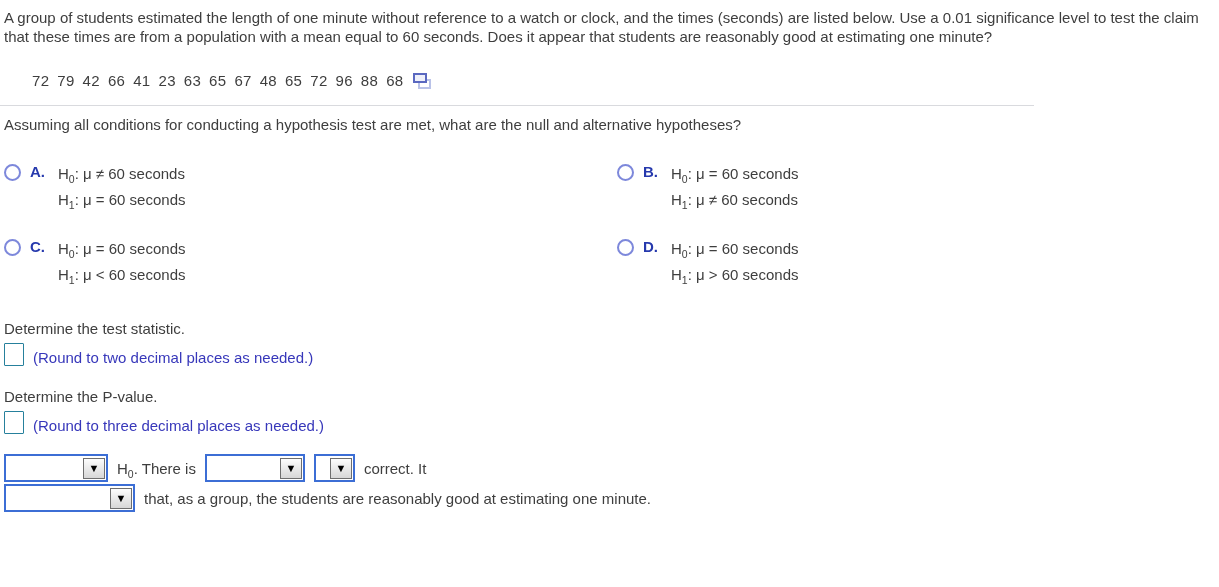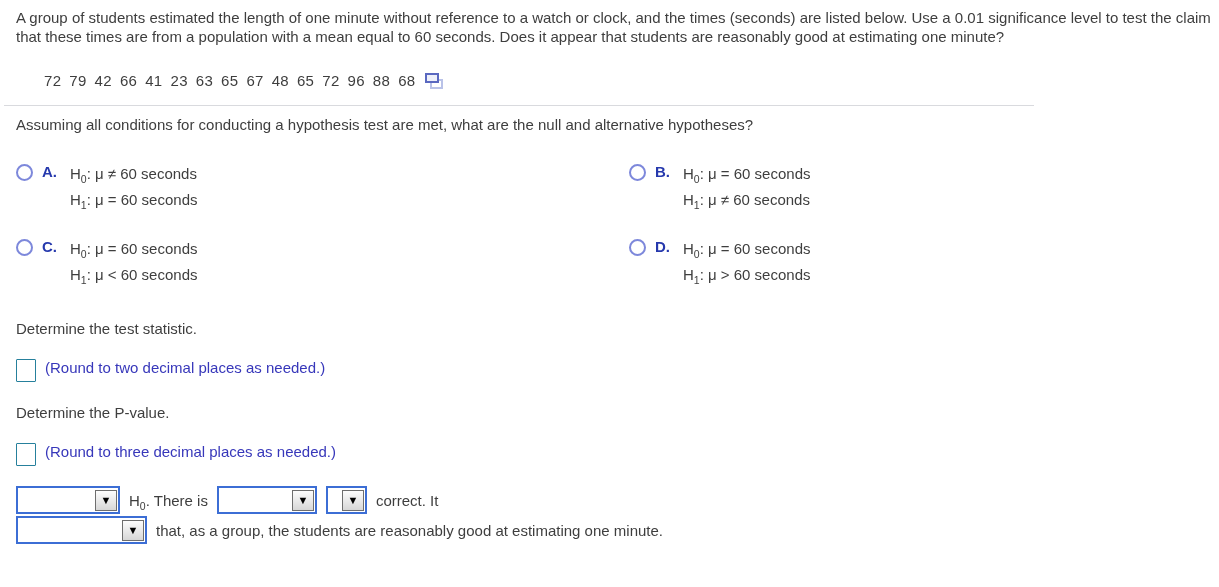--- a/index.html
+++ b/index.html
@@ -6,21 +6,21 @@
     margin: 0;
     padding: 0;
     background: #ffffff;
     font-family: "Liberation Sans", "DejaVu Sans", sans-serif;
     font-size: 15px;
     color: #3e3e3e;
   }
   .page {
     width: 1034px;
     box-sizing: border-box;
-    padding: 8px 12px 20px 16px;
+    padding: 8px 12px 20px 4px;
   }
   
   .problem-text {
     width: 1197px;
     line-height: 19px;
   }
   
   .data-row {
     display: flex;
     align-items: center;
@@ -81,22 +81,22 @@
     font-size: 10.5px;
     vertical-align: -4px;
     line-height: 0;
   }
   
   .section-prompt { margin-top: 32px; }
   .section-prompt.tight { margin-top: 22px; }
   
   .answer-line {
     display: flex;
-    align-items: flex-start;
-    margin-top: 22px;
+    align-items: flex-end;
+    margin-top: 6px;
   }
   .answer-box {
     width: 16px; height: 21px;
     border: 1.5px solid #26809c;
     border-radius: 1px;
     margin-right: 9px;
     padding: 0 1px;
     font-family: "Liberation Sans", sans-serif;
     font-size: 14px;
     color: #3e3e3e;

